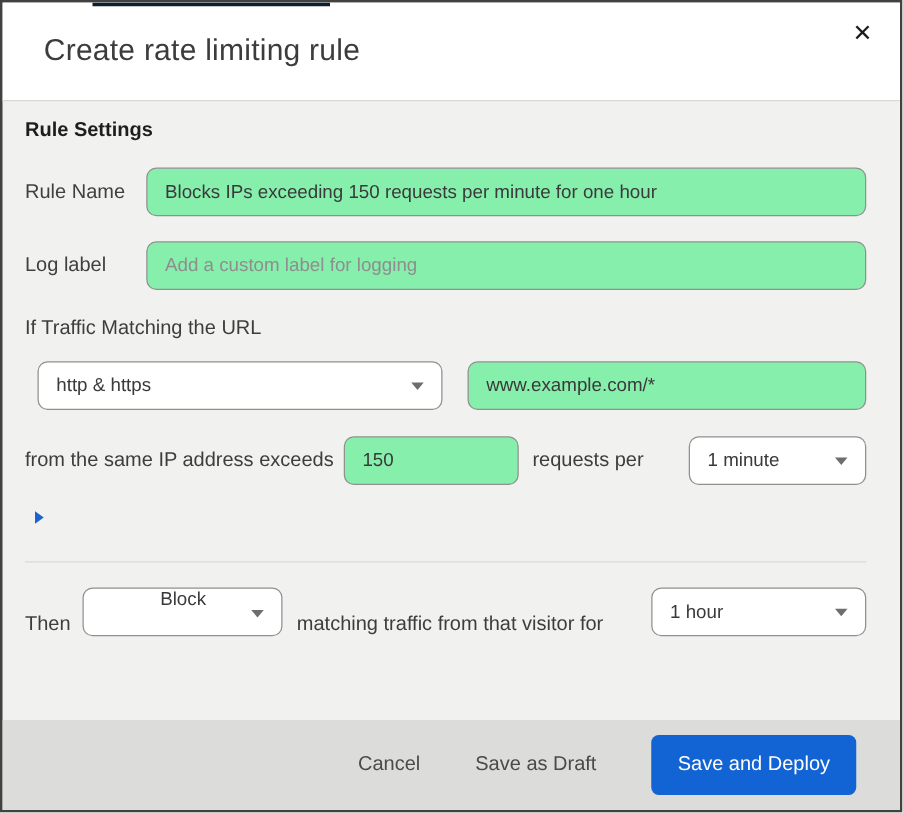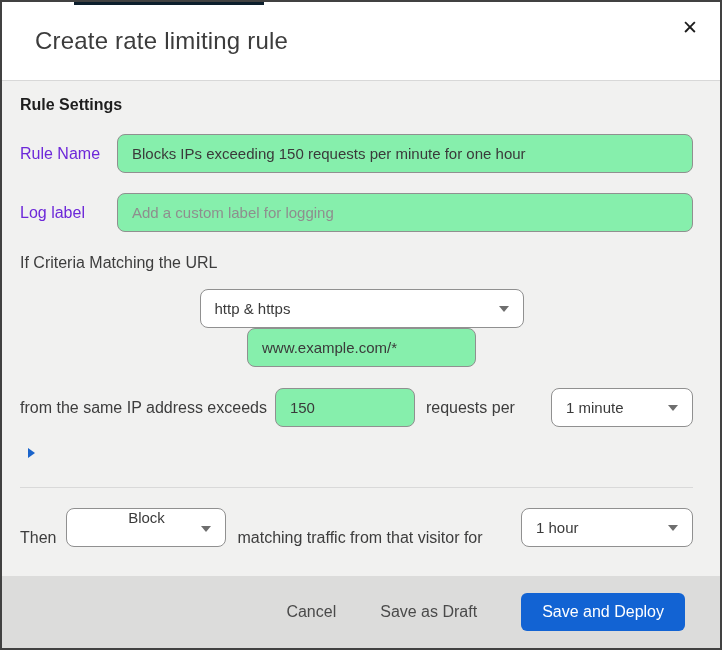--- a/index.html
+++ b/index.html
@@ -16,37 +16,37 @@
   .title { font-size:24px; font-weight:400; color:#3c3c3c; letter-spacing:.2px;text-align:right; }
   .close-btn { margin-left:auto; align-self:flex-start; margin-top:8px; background:none;
                border:none; cursor:pointer; padding:8px; line-height:1; }
   .close-glyph { font-size:19px; color:#1b1b1b; }
 
   .bdy { flex:1 1 auto; padding:15px 27px 0 18px; }
   .sec-h { font-size:16px; font-weight:700; color:#1e1e1e; }
 
   .row { display:flex; align-items:center; }
   .mt20 { margin-top:20px; }
-  .lbl { width:97px; flex:0 0 auto; font-size:16px; color:#6d28d9; }
+  .lbl { width:97px; flex:0 0 auto; font-size:16px; color:#404040; }
   .stext { font-size:16px; color:#3d3d3d; white-space:nowrap; }
 
   .text-input { height:39px; border:1px solid #909090; border-radius:8px; background:#86efac;
                 font-family:"Liberation Sans",sans-serif; font-size:15px; color:#3a3a3a;
                 padding:0 14px; outline:none; }
   .text-input::placeholder { color:#8e8e8e; }
   .grow { flex:1 1 auto; min-width:0; }
 
   .select { height:39px; border:1px solid #909090; border-radius:8px; background:#fff;
             display:flex; align-items:center; padding:0 14px; font-size:15px; color:#3a3a3a;
             cursor:pointer; flex:0 0 auto; }
   .caret { margin-left:auto; width:0; height:0; border-left:5px solid transparent;
            border-right:5px solid transparent; border-top:6px solid #6e6e6e; }
 
   .traffic-h { margin-top:22px; font-size:16px; color:#3d3d3d; font-weight:400; }
-  .scheme-row { margin-top:17px; margin-left:10px;flex-direction:column; }
+  .scheme-row { margin-top:17px; margin-left:10px; }
   .scheme-sel { width:324px; }
   .url-gap { width:20px; flex:0 0 auto; }
 
   .thr-row { margin-top:21px; }
   .thr-input { width:140px; margin-left:8px; }
   .thr-mid { margin-left:11px; }
   .period-sel { width:142px; margin-left:auto; }
 
   .adv-link { display:inline-flex; align-items:center; margin-top:19px; color:#1a64cb;
               font-size:16px; cursor:pointer; background:none; border:none;
@@ -60,21 +60,21 @@
   .then-row { margin-top:20px;align-items:flex-end; }
   .action-sel { width:160px; margin-left:10px;flex-direction:column; }
   .then-mid { margin-left:11px; }
   .duration-sel { width:172px; margin-left:auto; }
 
   .ftr { flex:0 0 auto; height:72px; background:#dcdcdb; display:flex; align-items:center;
          justify-content:flex-end; gap:44px; padding-right:35px; }
   .text-btn { background:none; border:none; font-size:16px; color:#4a4a4a; cursor:pointer;
               font-family:inherit; }
   .primary-btn { background:#1263d3; color:#ffffff; border:none; border-radius:6px;
-                 height:38px; padding:0 21px; font-size:16px; font-family:inherit;
+                 height:48px; padding:0 21px; font-size:16px; font-family:inherit;
                  cursor:pointer; }
 </style>
 </head>
 <body>
 
 <div class="modal">
   <div class="page-strip"></div>
 
   <div class="hdr">
     <div class="title">Create rate limiting rule</div>
@@ -89,21 +89,21 @@
     <div class="row mt20">
       <div class="lbl">Rule Name</div>
       <input type="text" class="text-input grow" value="Blocks IPs exceeding 150 requests per minute for one hour" style="">
     </div>
 
     <div class="row mt20">
       <div class="lbl">Log label</div>
       <input type="text" class="text-input grow" placeholder="Add a custom label for logging" style="">
     </div>
 
-    <div class="traffic-h">If Criteria Matching the URL</div>
+    <div class="traffic-h">If Traffic Matching the URL</div>
 
     <div class="row scheme-row">
       <div class="select scheme-sel">
         <span>http &amp; https</span>
         <span class="caret"></span>
       </div>
       <div class="url-gap"></div>
       <input type="text" class="text-input grow" value="www.example.com/*" style="">
     </div>
 

